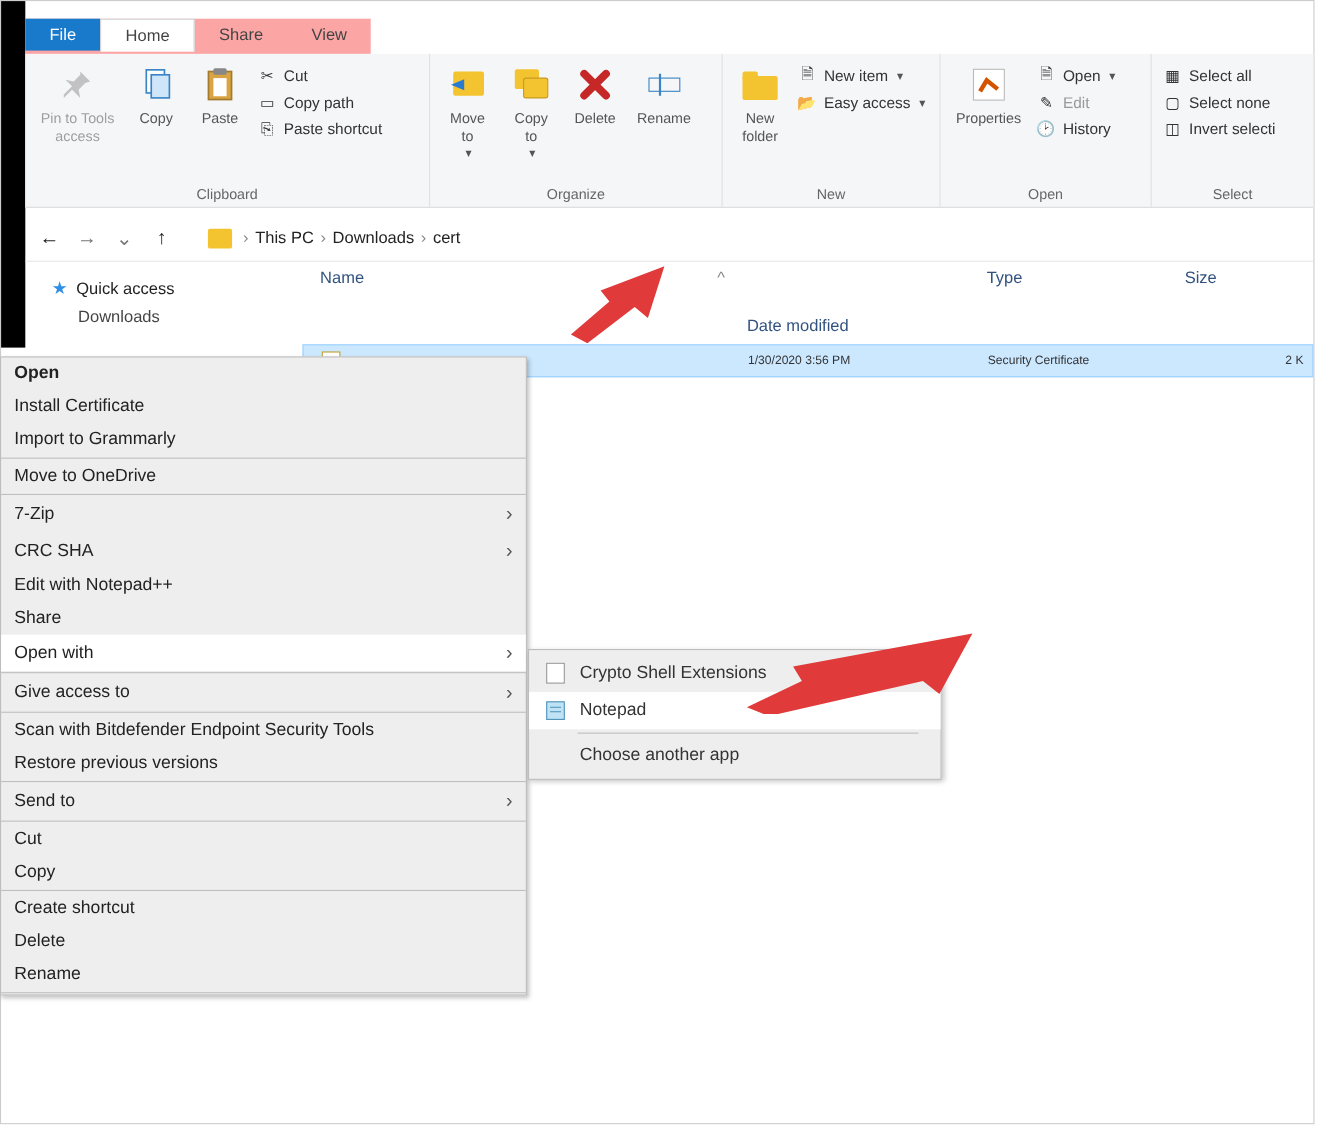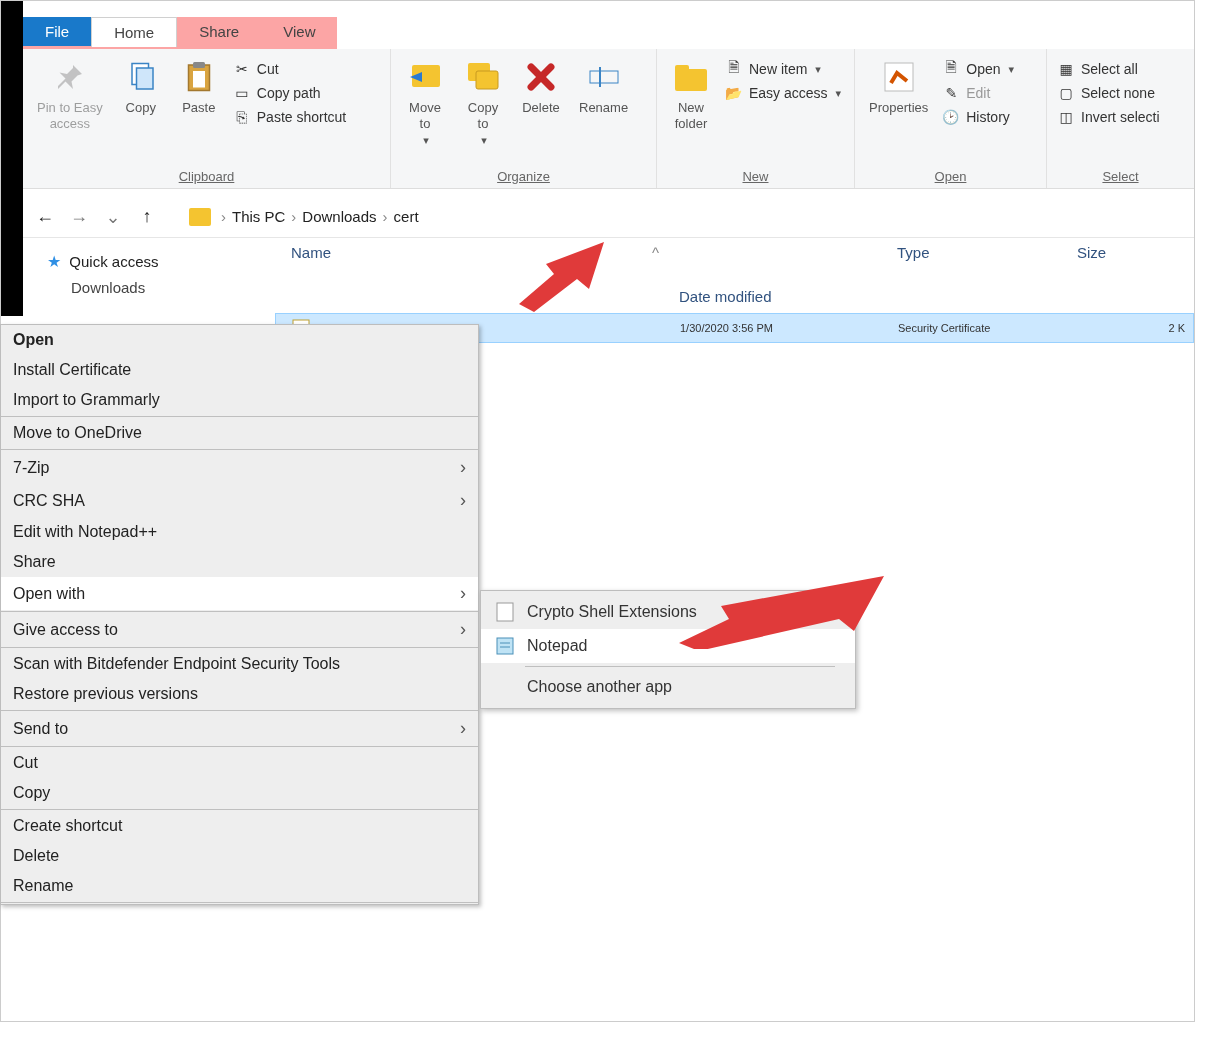--- a/index.html
+++ b/index.html
@@ -63,21 +63,21 @@
   display: flex;
 }
 .rg {
   border-right: 1px solid #e1e1e1;
   padding: 6px 8px 4px 8px;
   display: flex;
   flex-direction: column;
   justify-content: space-between;
 }
 .rg-body { display: flex; gap: 6px; align-items: flex-start; flex: 1; }
-.rg-label { text-align: center; color: #666; font-size: 13px; margin-top: 4px; text-decoration: underline; }
+.rg-label { text-align: center; color: #666; font-size: 13px; margin-top: 4px; }
 .vbtn {
   display: flex; flex-direction: column; align-items: center; gap: 3px;
   color: #555; padding: 2px 6px; text-align: center; font-size: 13px; line-height: 1.2;
   cursor: pointer;
 }
 .vbtn .icn { width: 40px; height: 40px; display: flex; align-items: center; justify-content: center; }
 .vbtn.disabled { opacity: 0.55; }
 .col-btns { display: flex; flex-direction: column; gap: 4px; padding-top: 4px; }
 .hbtn { display: flex; align-items: center; gap: 6px; color: #333; font-size: 14px; cursor: pointer; padding: 1px 2px; }
 .hbtn .mini { width: 18px; height: 18px; display:inline-flex; align-items:center; justify-content:center; }
@@ -201,21 +201,21 @@
   <div class="ribbon">
 
     <div class="rg" style="width:368px">
       <div class="rg-body">
         <div class="vbtn disabled">
           <span class="icn">
             <svg width="36" height="36" viewBox="0 0 24 24">
                 <path fill="#999" d="M14 4l6 6-3 1-4 4 1 5-5-5-5 5 0-2 5-5-4-4 5 1 4-4z"></path>
               </svg>
           </span>
-          <span style="white-space:pre-line">Pin to Easy
+          <span style="white-space:pre-line">Pin to Tools
 access</span>
         </div>
         <div class="vbtn">
           <span class="icn">
             <svg width="36" height="36" viewBox="0 0 24 24">
                 <rect x="6" y="3" width="11" height="14" fill="#fff" stroke="#3a84c5"></rect>
                 <rect x="9" y="6" width="11" height="14" fill="#cfe6fa" stroke="#3a84c5"></rect>
               </svg>
           </span>
           <span>Copy</span>

